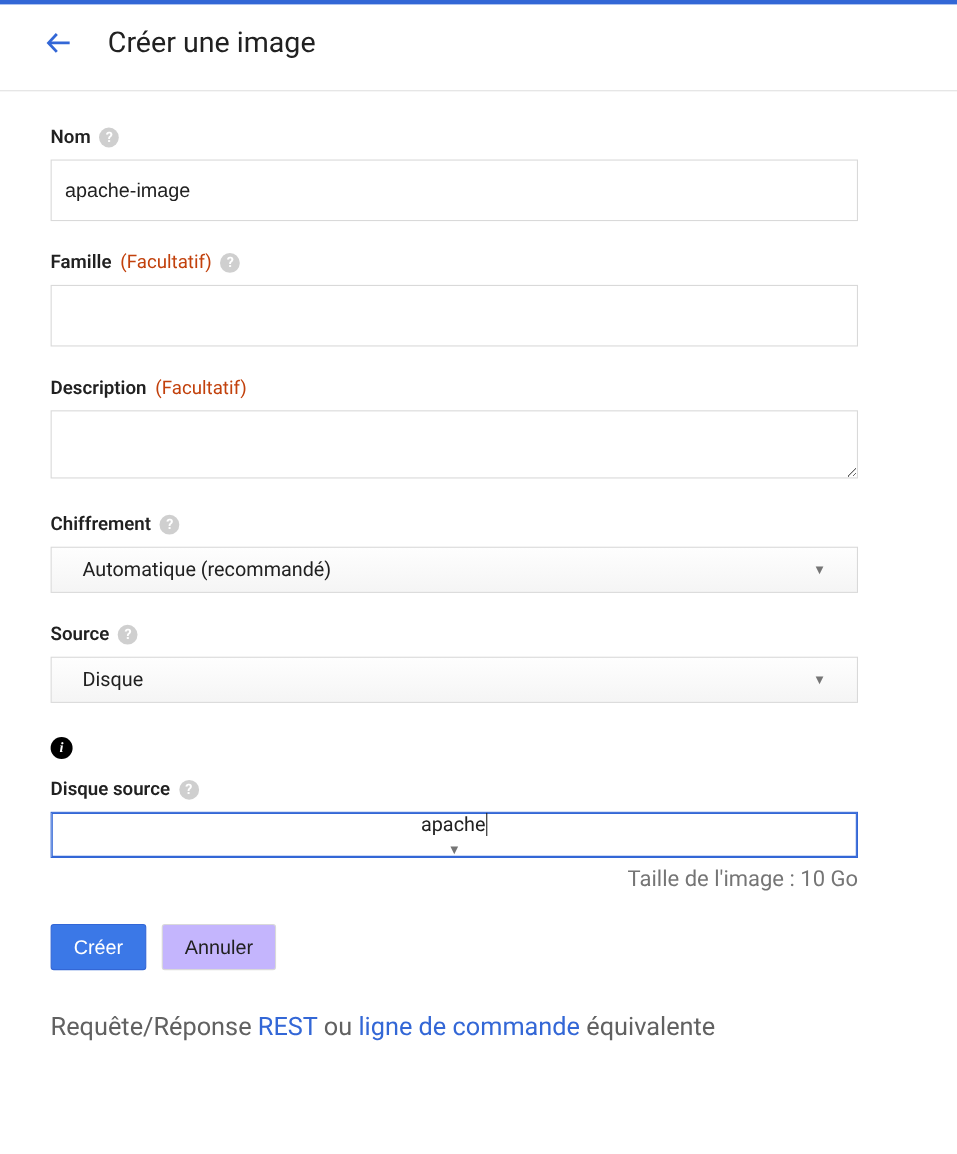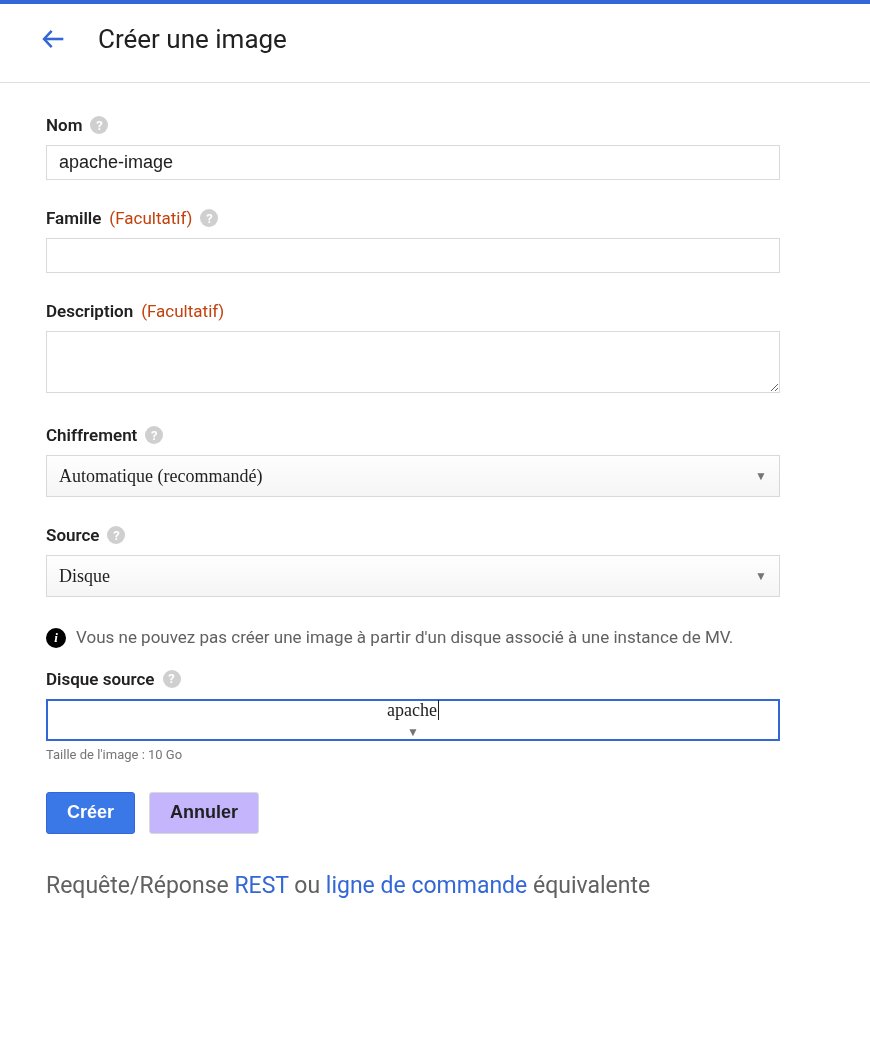--- a/index.html
+++ b/index.html
@@ -59,21 +59,21 @@
     background: #cfcfcf;
     color: #fff;
     display: inline-flex;
     align-items: center;
     justify-content: center;
     font-size: 13px;
     font-weight: 700;
   }
   .text-input {
     width: 100%;
-    height: 35px;
+    height: 56px;
     border: 1px solid #d9d9d9;
     padding: 0 12px;
     font-size: 18px;
     color: #212121;
     outline: none;
     background: #fff;
   }
   .text-input:focus, .select-box.focused {
     border: 1px solid #3367d6;
     box-shadow: 0 0 0 1px #3367d6 inset;
@@ -82,28 +82,27 @@
   textarea.text-input {
     height: 62px;
     padding: 8px 12px;
     resize: both;
   }
   .select-box {
     width: 100%;
     height: 42px;
     border: 1px solid #d9d9d9;
     background: linear-gradient(#fefefe, #f5f5f5);
-    padding: 0 12px;
+    padding: 0 28px;
     font-size: 18px;
     color: #212121;
     display: flex;
     align-items: center;
     justify-content: space-between;
     cursor: pointer;
-    font-family: Liberation Serif, serif;
   }
   .select-box .caret {
     color: #757575;
     font-size: 12px;
   }
   .select-box.plain {
     background: #fff;
   }
   .info-row {
     display: flex;
@@ -124,38 +123,38 @@
     display: inline-flex;
     align-items: center;
     justify-content: center;
     font-family: Georgia, serif;
     font-style: italic;
     font-weight: 700;
     font-size: 13px;
     margin-top: 3px;
   }
   .hint-text {
-    font-size: 13px;
+    font-size: 20px;
     color: #757575;
     margin-top: 6px;
+    text-align: right;
   }
   .button-row {
     display: flex;
     gap: 14px;
     margin-top: 30px;
     margin-bottom: 38px;
   }
   .btn {
     height: 42px;
     padding: 0 20px;
     font-size: 18px;
     border-radius: 3px;
     cursor: pointer;
     border: 1px solid transparent;
-    font-weight: bold;
   }
   .btn-primary {
     background: #3b78e7;
     color: #fff;
     border-color: #3367d6;
   }
   .btn-secondary {
     background: #c4b5fd;
     color: #212121;
     border: 1px solid #d9d9d9;
@@ -236,21 +235,20 @@
       <span class="help-icon">?</span>
     </div>
     <div class="select-box">
       <span>Disque</span>
       <span class="caret">▼</span>
     </div>
   </div>
 
   <div class="info-row">
     <span class="info-icon">i</span>
-    <span>Vous ne pouvez pas créer une image à partir d'un disque associé à une instance de MV.</span>
   </div>
 
   <div class="field" style="margin-bottom:0">
     <div class="field-label">
       <span>Disque source</span>
       <span class="help-icon">?</span>
     </div>
     <div class="select-box plain focused">
       <span><span class="cursor-input">apache</span></span>
       <span class="caret caret-light">▼</span>

